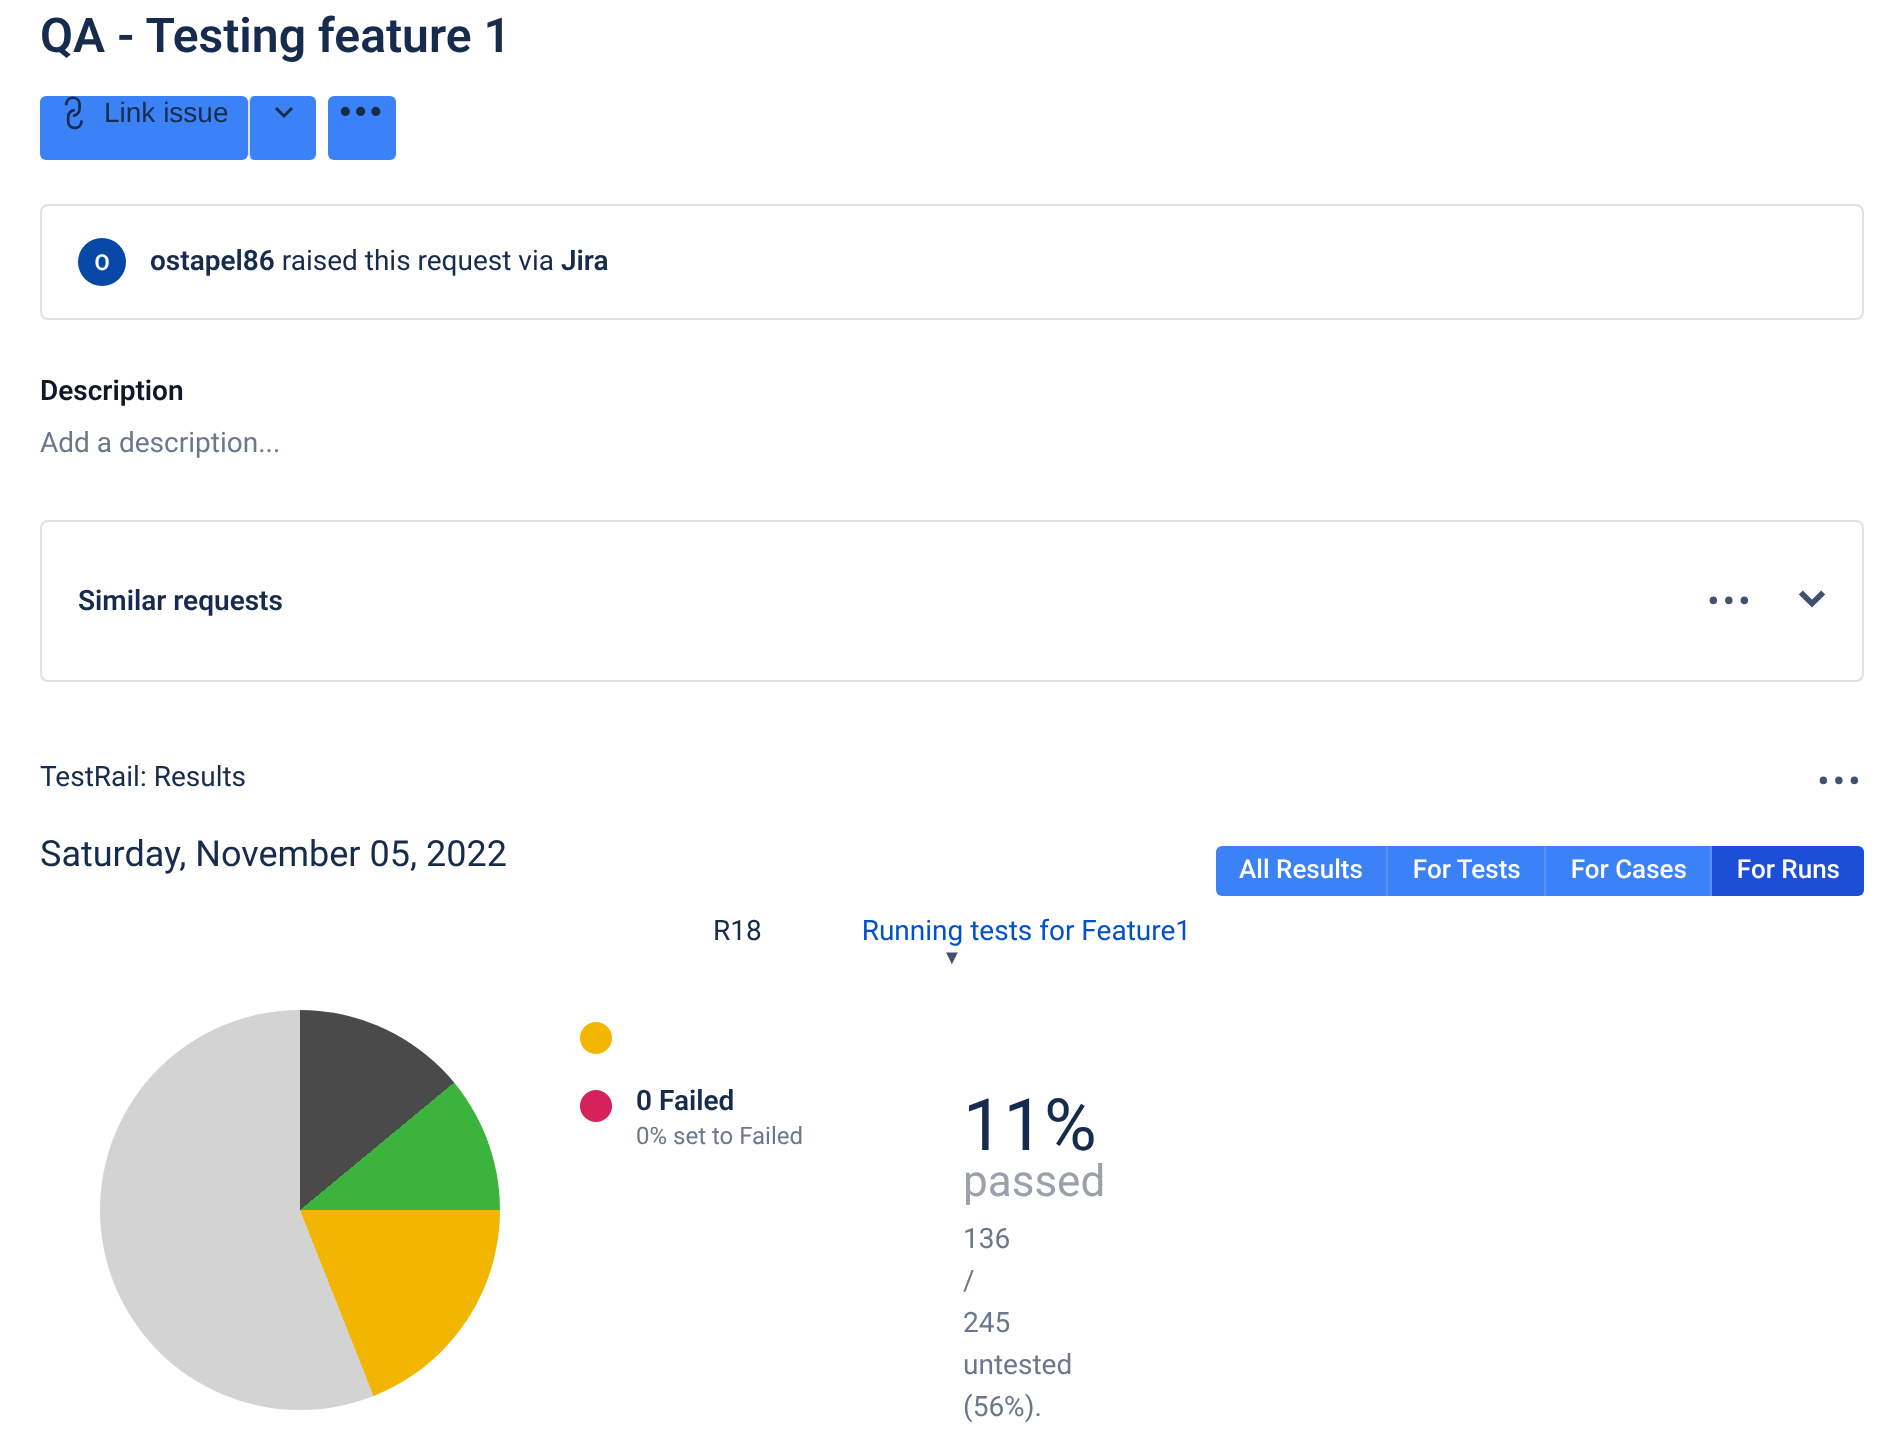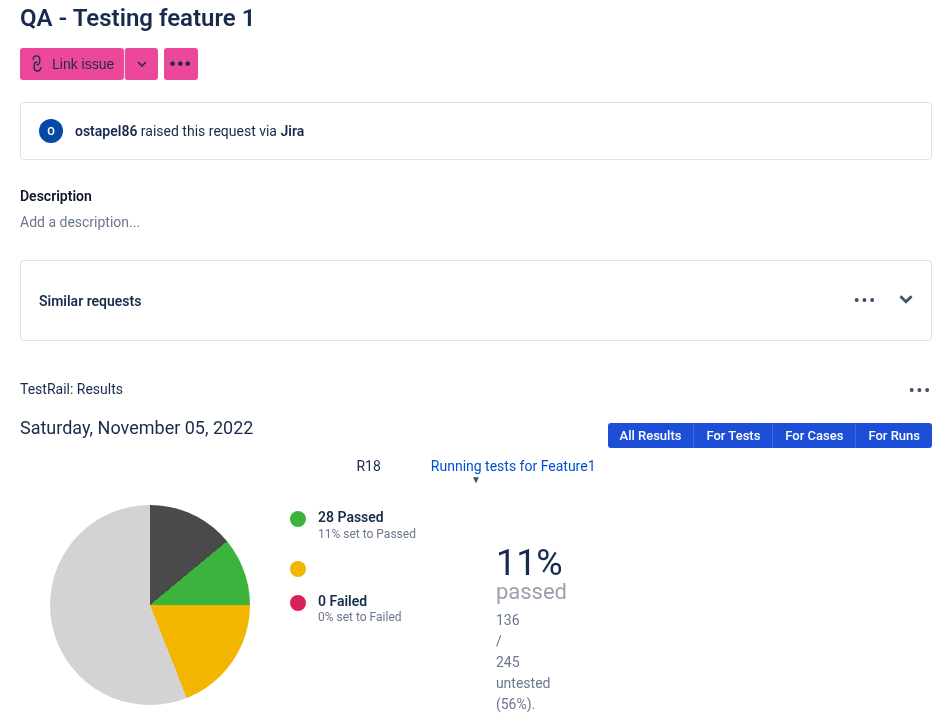--- a/index.html
+++ b/index.html
@@ -16,26 +16,26 @@
     font-weight: 600;
     margin: 4px 0 16px 0;
     color: #172B4D;
   }
   .toolbar {
     display: flex;
     gap: 6px;
     margin-bottom: 22px;
   }
   .tb-btn {
-    background: #ec4899;
+    background: #3b82f6;
     border: none;
     border-radius: 3px;
     height: 32px;
     display: flex;
-    align-items: center;
+    align-items: flex-start;
     justify-content: center;
     padding: 0 10px;
     font-size: 14px;
     color: #172B4D;
     cursor: pointer;
     font-weight: 500;
   }
   .tb-btn.icon-only { width: 34px; padding: 0; }
   .tb-caret { width: 34px; border-left: 1px solid #dcdfe4; margin-left: -6px;}
   .link-icon { transform: rotate(-45deg); display:inline-block; margin-right:6px;}
@@ -71,21 +71,21 @@
   .tr-title { font-size:14px; color:#172B4D; margin-bottom:6px;}
   .tr-date { font-size:18px; color:#172B4D; margin-bottom:10px;}
   .tr-dots { color:#42526E; font-size:16px; letter-spacing:2px; font-weight:bold; cursor:pointer;}
 
   .tabs {
     display:flex; font-size:13px; border-radius:3px; overflow:hidden;
     margin-top: 14px;
   }
   .tab {
     padding: 5px 12px;
-    background:#1d4ed8;
+    background:#3b82f6;
     color:#fff;
     cursor:pointer;
     border-right:1px solid rgba(255,255,255,0.15);
     font-weight:500;
   }
   .tab:last-child { border-right:none;}
   .tab.active { background:#1d4ed8; }
 
   .run-row {
     display:flex; align-items:center; justify-content:space-between;
@@ -191,27 +191,20 @@
   <span class="run-caret">▼</span>
 </div>
 
 <div class="results-body">
   <div class="pie-wrap">
     <div class="pie" id="pie" style="background: conic-gradient(rgb(74, 74, 74) 0%, rgb(74, 74, 74) 14%, rgb(60, 179, 60) 14%, rgb(60, 179, 60) 25%, rgb(242, 182, 0) 25%, rgb(242, 182, 0) 44%, rgb(211, 211, 211) 44%, rgb(211, 211, 211) 100%);"></div>
   </div>
 
   <div class="legend">
     <div class="legend-row">
-      <div class="dot" style="background:#3cb33c"></div>
-      <div>
-        <div class="lg-title">28 Passed</div>
-        <div class="lg-sub">11% set to Passed</div>
-      </div>
-    </div>
-    <div class="legend-row">
       <div class="dot" style="background:#f2b600"></div>
     </div>
     <div class="legend-row">
       <div class="dot" style="background:#d6215a"></div>
       <div>
         <div class="lg-title">0 Failed</div>
         <div class="lg-sub">0% set to Failed</div>
       </div>
     </div>
   </div>

